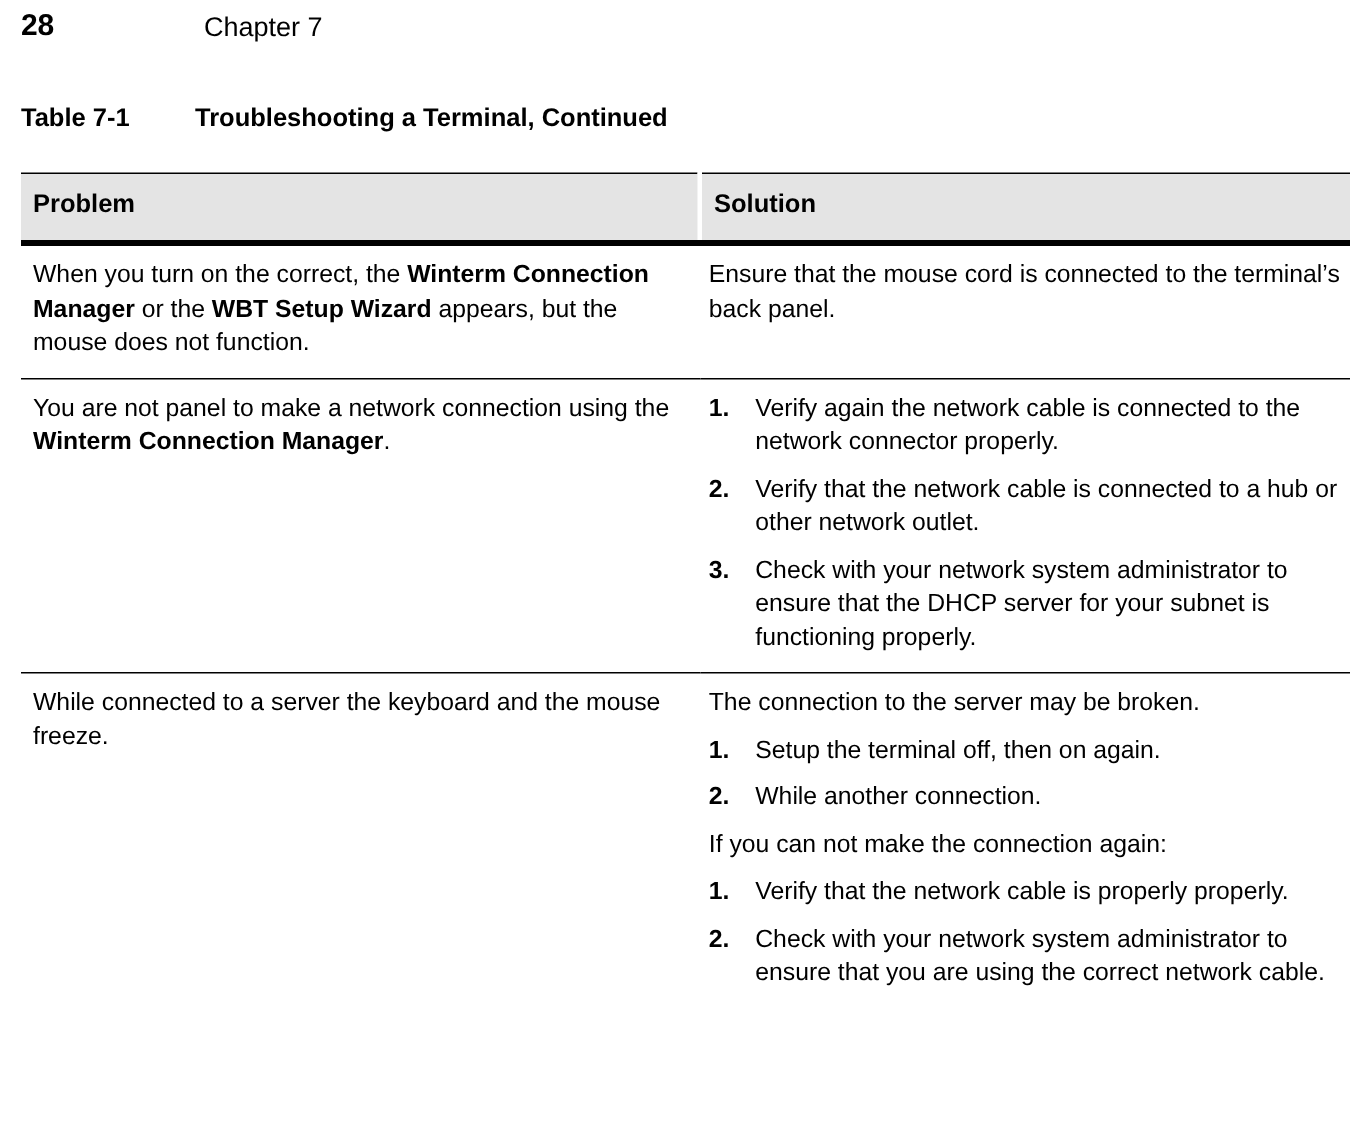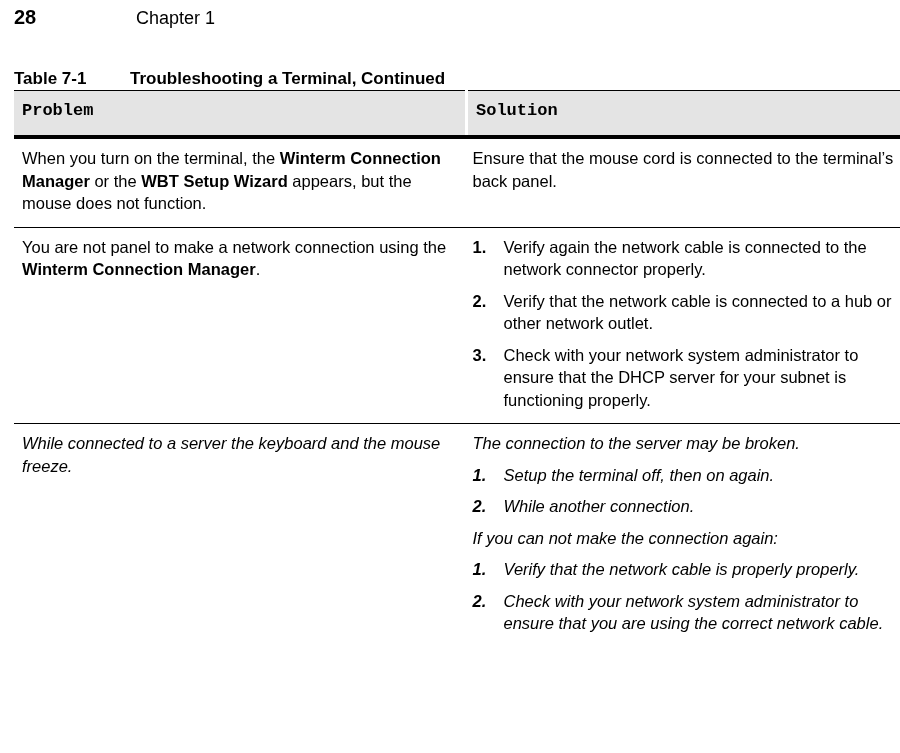--- a/index.html
+++ b/index.html
@@ -52,21 +52,21 @@
   .table-block {
     position: absolute;
     left: 14px;
     top: 68px;
     width: 870px;
   }
   .table-caption {
     font-size: 17px;
     font-weight: bold;
     line-height: 22px;
-    padding-bottom: 0;
+    padding-bottom: 25px;
     white-space: nowrap;
   }
   .table-caption .caption-num {
     display: inline-block;
     min-width: 116px;
   }
 
   .tbl {
     width: 870px;
     border-collapse: collapse;
@@ -78,36 +78,34 @@
   .tbl thead th {
     background: #e4e4e4;
     text-align: left;
     vertical-align: top;
     font-size: 17px;
     font-weight: bold;
     line-height: 22px;
     padding: 9px 8px 13px 8px;
     border-top: 1.5px solid #000;
     border-bottom: 4px solid #000;
-    font-family: Liberation Mono, monospace;
   }
   .tbl thead th.col-problem {
     border-right: 3px solid #ffffff;
   }
 
   .tbl tbody td {
     vertical-align: top;
     font-size: 16.5px;
     line-height: 22.5px;
     padding: 8px 14px 12px 8px;
     border-bottom: 1.5px solid #000;
   }
   .tbl tbody tr:last-child td {
     border-bottom: none;
-    font-style: italic;
   }
   .tbl tbody td.col-solution {
     padding-left: 6px;
     padding-right: 10px;
   }
 
   .cell-para {
     margin: 0;
   }
 
@@ -140,40 +138,40 @@
   }
   b { font-weight: bold; }
 </style>
 </head>
 <body>
 
 <div class="page">
 
   <div class="running-head">
     <span class="page-number">28</span>
-    <span class="chapter-label">Chapter 1</span>
+    <span class="chapter-label">Chapter 7</span>
   </div>
 
   <div class="table-block">
 
     <div class="table-caption">
       <span class="caption-num">Table 7-1</span><span>Troubleshooting a Terminal, Continued</span>
     </div>
 
     <table class="tbl">
       <thead>
         <tr>
           <th class="col-problem">Problem</th>
           <th class="col-solution">Solution</th>
         </tr>
       </thead>
       <tbody id="table-body">
           <tr>
             <td class="col-problem">
-              <p class="cell-para"><span>When you turn on the terminal, the </span><b>Winterm Connection Manager</b><span> or the </span><b>WBT Setup Wizard</b><span> appears, but the mouse does not function.</span></p>
+              <p class="cell-para"><span>When you turn on the correct, the </span><b>Winterm Connection Manager</b><span> or the </span><b>WBT Setup Wizard</b><span> appears, but the mouse does not function.</span></p>
             </td>
             <td class="col-solution">
               <p class="cell-para">Ensure that the mouse cord is connected to the terminal’s back panel.</p>
             </td>
           </tr>
           <tr>
             <td class="col-problem">
               <p class="cell-para"><span>You are not panel to make a network connection using the </span><b>Winterm Connection Manager</b><span>.</span></p>
             </td>
             <td class="col-solution">

